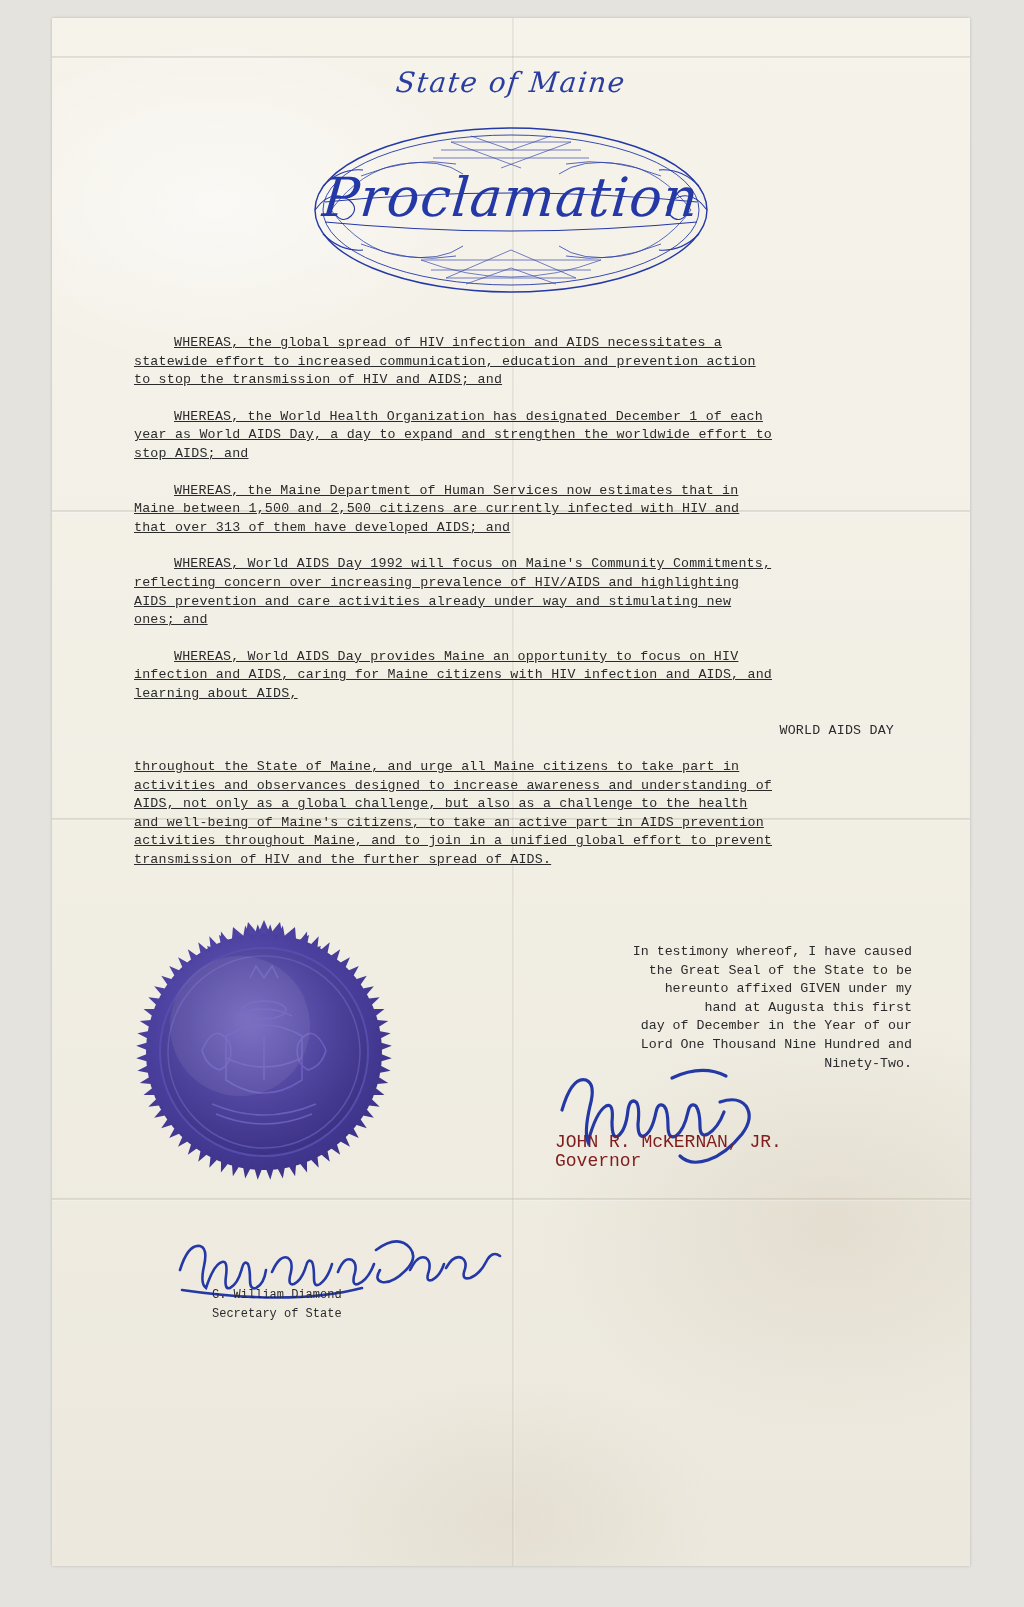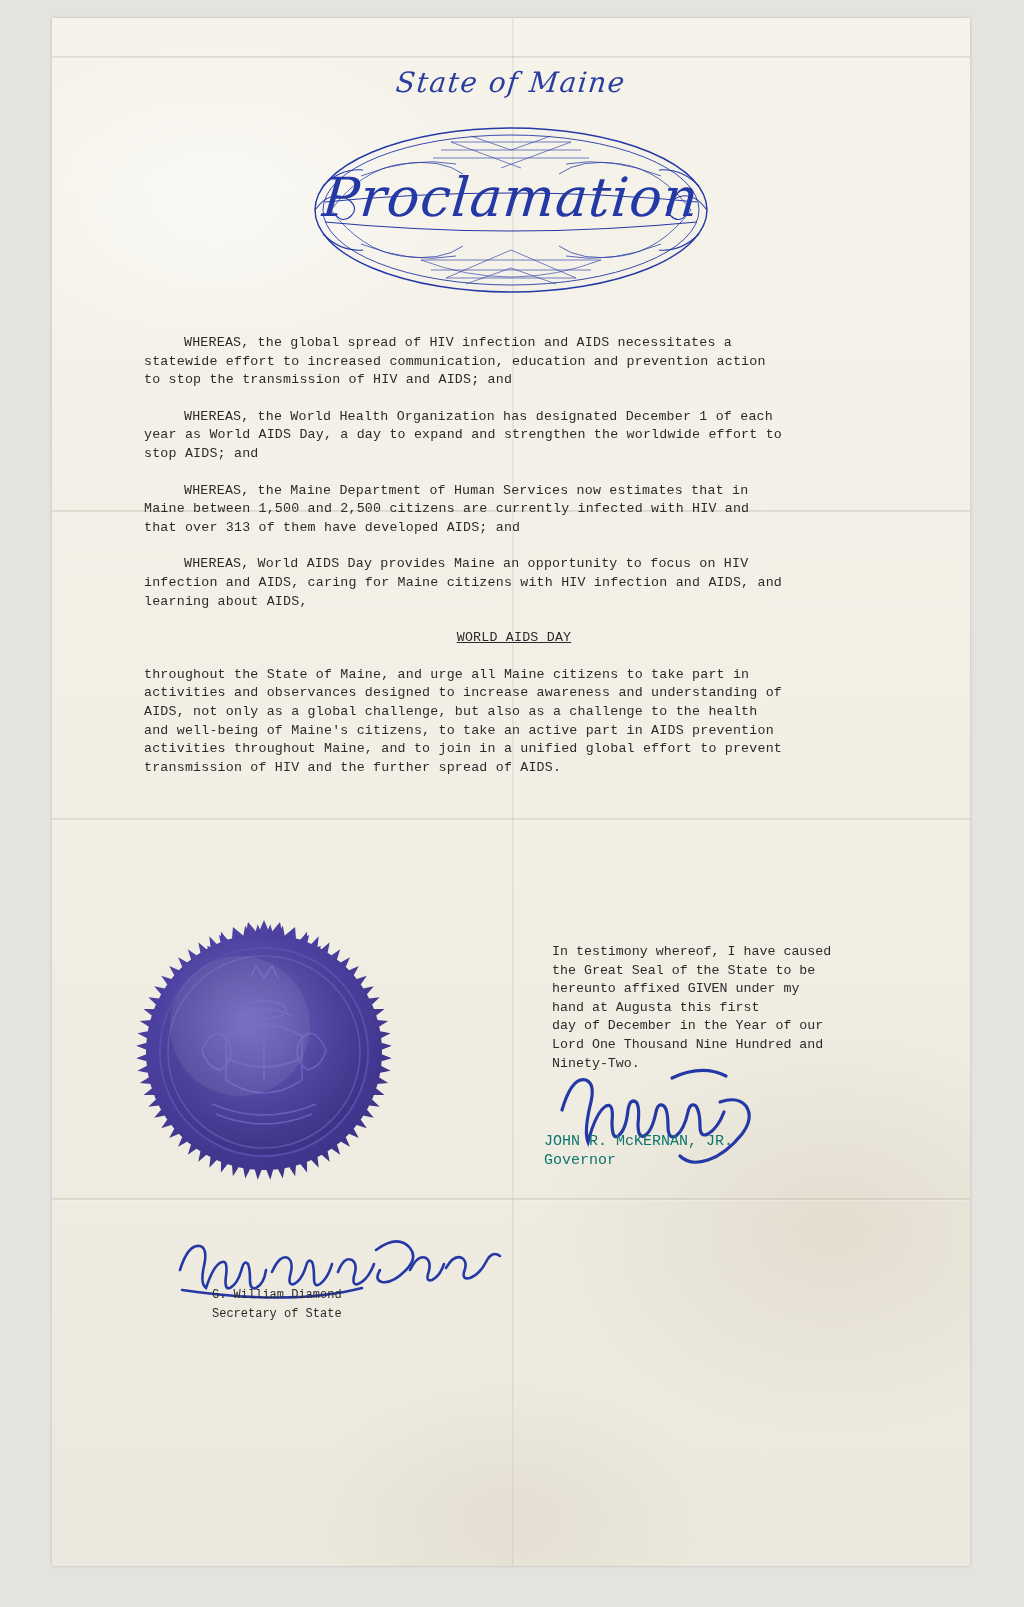--- a/index.html
+++ b/index.html
@@ -117,52 +117,53 @@
     top: 316px;
     left: 82px;
     width: 760px;
     font-family: "Liberation Mono", "DejaVu Sans Mono", monospace;
     font-size: 13.3px;
     line-height: 18.6px;
     color: #2b2b2b;
     letter-spacing: 0.2px;
   }
   .para {
-    margin: 0 0 18px 10px;
+    margin: 0 0 18px 0;
     text-indent: 40px;
     white-space: pre-wrap;
+    text-decoration: underline;
   }
   .para.noindent { text-indent: 0; }
   .center-line {
     margin: 0 0 18px 0;
-    text-align: center;
-    white-space: pre-wrap;
-    text-decoration: underline;
+    text-align: right;
+    white-space: pre-wrap;
   }
 
   
   .testimony {
     position: absolute;
     top: 925px;
     left: 500px;
     width: 360px;
     font-family: "Liberation Mono", "DejaVu Sans Mono", monospace;
     font-size: 13.3px;
     line-height: 18.6px;
     color: #2b2b2b;
     white-space: pre-wrap;
+    text-align: right;
   }
   .gov-name {
     position: absolute;
     top: 1115px;
-    left: 492px;
+    left: 503px;
     font-family: "Liberation Mono", "DejaVu Sans Mono", monospace;
-    font-size: 15px;
+    font-size: 18px;
     line-height: 18.6px;
-    color: #0f766e;
+    color: #7f1d1d;
     white-space: pre-wrap;
   }
 
   
   .gov-signature {
     position: absolute;
     top: 1040px;
     left: 500px;
     width: 230px;
     height: 110px;
@@ -269,20 +270,24 @@
       <div class="body-text">
         <p class="para">WHEREAS, the global spread of HIV infection and AIDS necessitates a
 statewide effort to increased communication, education and prevention action
 to stop the transmission of HIV and AIDS; and</p>
         <p class="para">WHEREAS, the World Health Organization has designated December 1 of each
 year as World AIDS Day, a day to expand and strengthen the worldwide effort to
 stop AIDS; and</p>
         <p class="para">WHEREAS, the Maine Department of Human Services now estimates that in
 Maine between 1,500 and 2,500 citizens are currently infected with HIV and
 that over 313 of them have developed AIDS; and</p>
+        <p class="para">WHEREAS, World AIDS Day 1992 will focus on Maine's Community Commitments,
+reflecting concern over increasing prevalence of HIV/AIDS and highlighting
+AIDS prevention and care activities already under way and stimulating new
+ones; and</p>
         <p class="para">WHEREAS, World AIDS Day provides Maine an opportunity to focus on HIV
 infection and AIDS, caring for Maine citizens with HIV infection and AIDS, and
 learning about AIDS,</p>
         <p class="center-line">WORLD AIDS DAY</p>
         <p class="para noindent">throughout the State of Maine, and urge all Maine citizens to take part in
 activities and observances designed to increase awareness and understanding of
 AIDS, not only as a global challenge, but also as a challenge to the health
 and well-being of Maine's citizens, to take an active part in AIDS prevention
 activities throughout Maine, and to join in a unified global effort to prevent
 transmission of HIV and the further spread of AIDS.</p>

